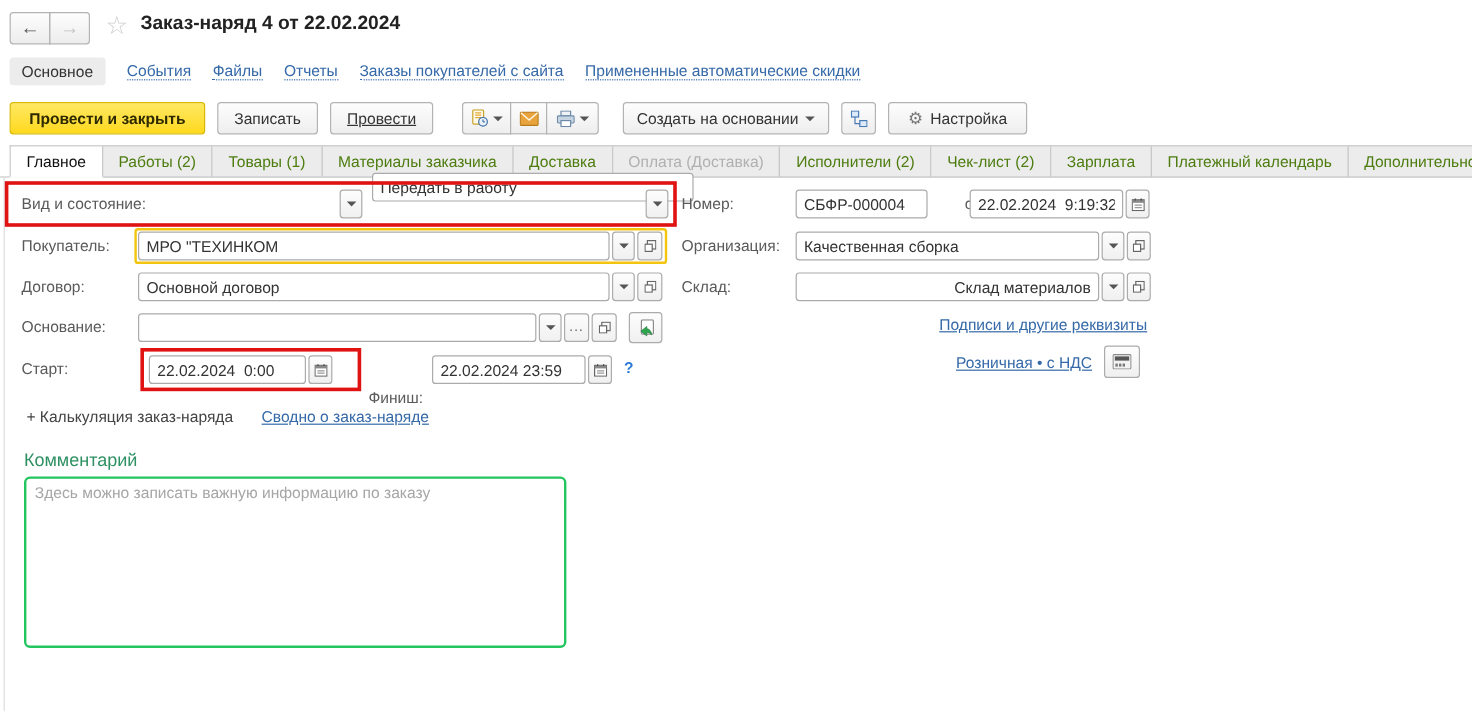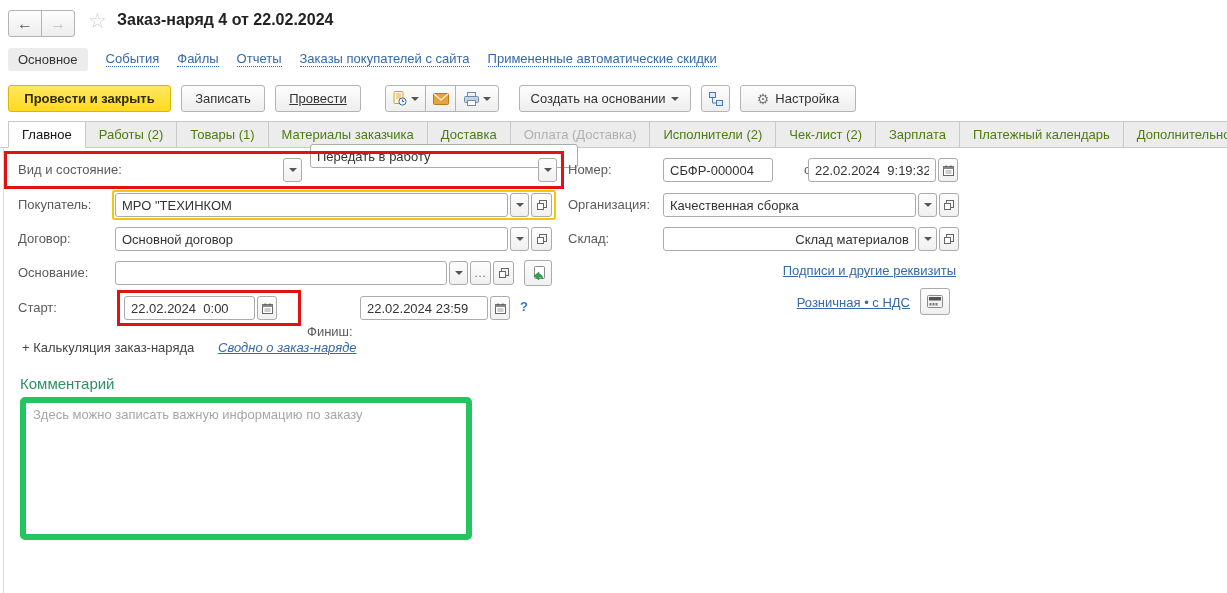--- a/index.html
+++ b/index.html
@@ -39,21 +39,21 @@
   .panelborder{left:3px;top:148px;width:0;height:445px;border-left:1px solid #dcdcdc;}
   
   .lbl{color:#5a5a5a;line-height:24px;white-space:nowrap;}
   .fld{height:24px;border:1px solid #ababab;border-radius:3px;box-sizing:border-box;padding:0 6px;font:13px "Liberation Sans","DejaVu Sans",sans-serif;color:#333;outline:none;background:#fff;}
   .sq{height:24px;border:1px solid #ababab;border-radius:3px;background:linear-gradient(#fdfdfd,#f0f0f0);
       display:flex;align-items:center;justify-content:center;cursor:pointer;box-sizing:border-box;}
   .link{color:#3569a8;text-decoration:underline;cursor:pointer;white-space:nowrap;}
   .help{color:#2d7bd6;font-weight:700;cursor:pointer;}
   .grouptoggle{color:#444;white-space:nowrap;cursor:pointer;}
   .commenthdr{color:#2f9163;font-size:15px;}
-  textarea.cmt{left:20px;top:397px;width:452px;height:143px;position:absolute;border:6px solid #22c55e;border-radius:5px;
+  textarea.cmt{left:20px;top:397px;width:452px;height:143px;position:absolute;border:2px solid #22c55e;border-radius:5px;
       resize:none;padding:4px 7px;font:13px "Liberation Sans","DejaVu Sans",sans-serif;color:#333;box-sizing:border-box;outline:none;}
   textarea.cmt::placeholder{color:#a6a6a6;}
   
   .redbox{border:3px solid #e01212;box-sizing:border-box;pointer-events:none;}
   .yellowbox{border:2px solid #f3c50e;border-radius:3px;box-sizing:border-box;pointer-events:none;}
   .ell{font-size:11px;color:#555;letter-spacing:1px;line-height:10px;}
 </style>
 </head>
 <body>
 
@@ -243,21 +243,21 @@
           <line x1="3" y1="0.5" x2="3" y2="2" stroke="#444"></line>
           <line x1="8" y1="0.5" x2="8" y2="2" stroke="#444"></line>
           <line x1="2.5" y1="6" x2="8.5" y2="6" stroke="#999"></line>
           <line x1="2.5" y1="8" x2="8.5" y2="8" stroke="#999"></line>
         </svg>
       </span>
   </div>
   <span class="abs help" style="left:520px;top:299px;">?</span>
 
   <span class="abs grouptoggle" style="left:22px;top:340px;">+ Калькуляция заказ-наряда</span>
-  <span class="abs link" style="left:218px;top:340px;font-style:italic;">Сводно о заказ-наряде</span>
+  <span class="abs link" style="left:218px;top:340px;">Сводно о заказ-наряде</span>
 
   <div class="abs commenthdr" style="left:20px;top:375px;">Комментарий</div>
   <textarea class="cmt" placeholder="Здесь можно записать важную информацию по заказу" style=""></textarea>
 
   <span class="abs lbl" style="left:568px;top:158px;">Номер:</span>
   <input class="abs fld" style="left: 663px; top: 158px; width: 110px;" value="СБФР-000004">
   <span class="abs lbl" style="left:804px;top:158px;">от:</span>
   <input class="abs fld" style="left: 808px; top: 158px; width: 128px;" value="22.02.2024  9:19:32">
   <div class="abs sq" style="left:938px;top:158px;width:20px;">
     <span style="display:flex;">

